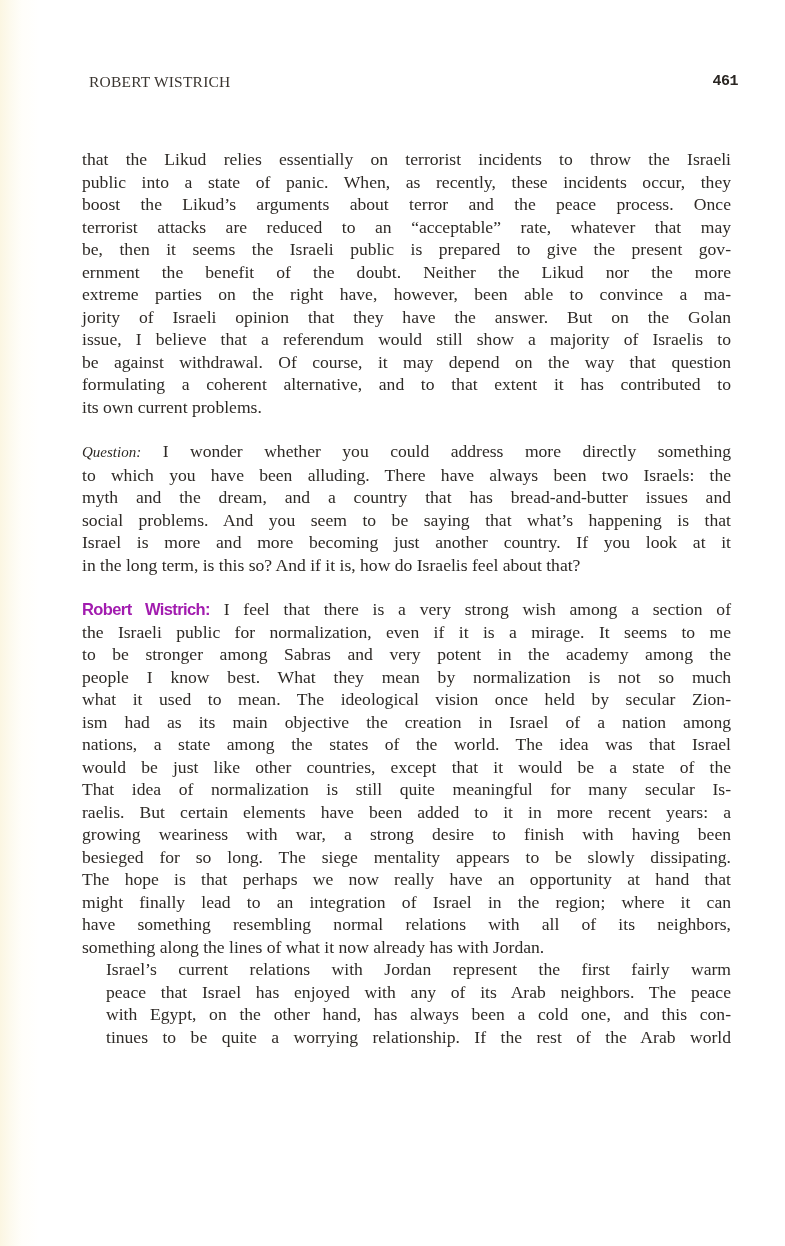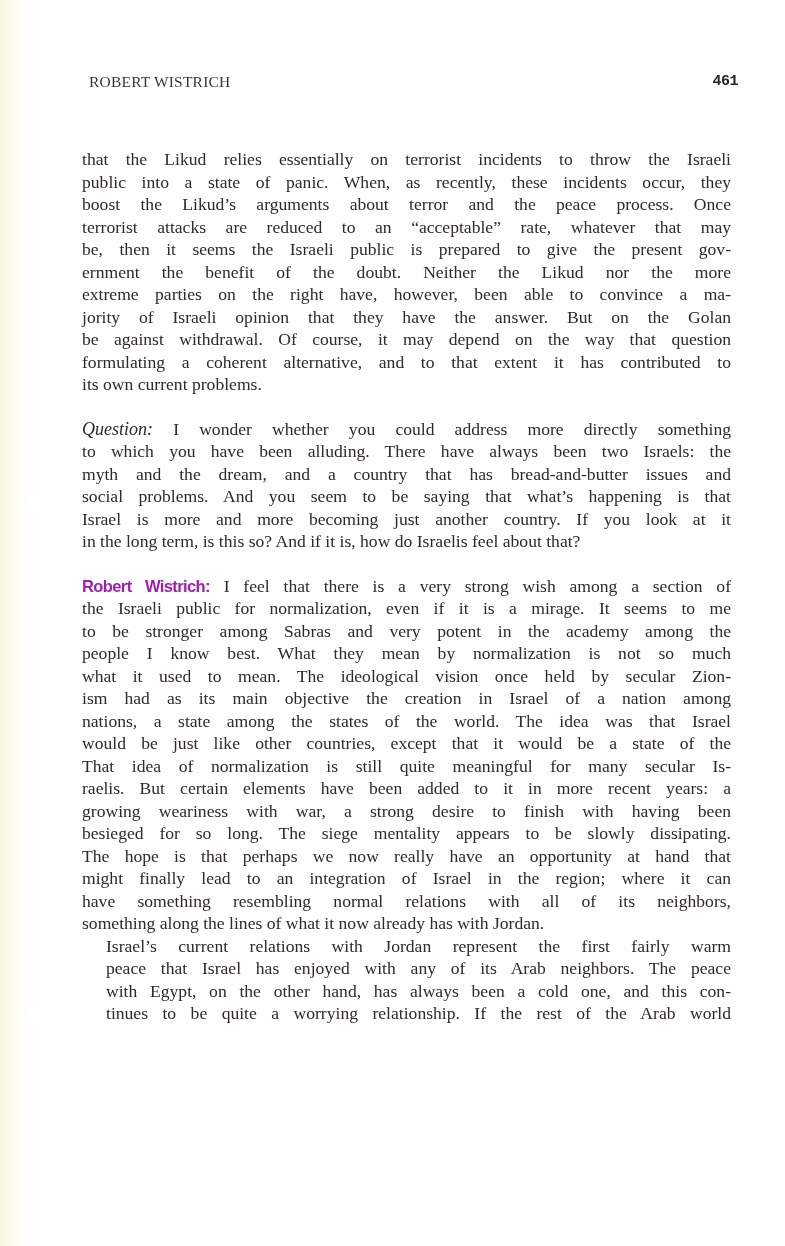--- a/index.html
+++ b/index.html
@@ -56,21 +56,21 @@
       word-spacing: 0px;
     }
     .para.gap-after {
       margin-bottom: 22px;
     }
     .para.indent {
       text-indent: 24px;
     }
     .speaker-q {
       font-style: italic;
-      font-size: 18px;
+      font-size: 15px;
     }
     .speaker-rw {
       font-family: Liberation Sans, sans-serif;
       font-weight: bold;
       font-size: 16.5px;
       letter-spacing: -0.6px;
       color: #a21caf;
     }
     .line {
       display: block;
@@ -94,20 +94,21 @@
 
   <div class="para gap-after">
     <span class="line">that the Likud relies essentially on terrorist incidents to throw the Israeli</span>
     <span class="line">public into a state of panic. When, as recently, these incidents occur, they</span>
     <span class="line">boost the Likud’s arguments about terror and the peace process. Once</span>
     <span class="line">terrorist attacks are reduced to an “acceptable” rate, whatever that may</span>
     <span class="line">be, then it seems the Israeli public is prepared to give the present gov-</span>
     <span class="line">ernment the benefit of the doubt. Neither the Likud nor the more</span>
     <span class="line">extreme parties on the right have, however, been able to convince a ma-</span>
     <span class="line">jority of Israeli opinion that they have the answer. But on the Golan</span>
+    <span class="line">issue, I believe that a referendum would still show a majority of Israelis to</span>
     <span class="line">be against withdrawal. Of course, it may depend on the way that question</span>
     <span class="line">formulating a coherent alternative, and to that extent it has contributed to</span>
     <span class="line last">its own current problems.</span>
   </div>
 
   <div class="para gap-after">
     <span class="line"><span class="speaker-q">Question:</span><span> I wonder whether you could address more directly something</span></span>
     <span class="line">to which you have been alluding. There have always been two Israels: the</span>
     <span class="line">myth and the dream, and a country that has bread-and-butter issues and</span>
     <span class="line">social problems. And you seem to be saying that what’s happening is that</span>

